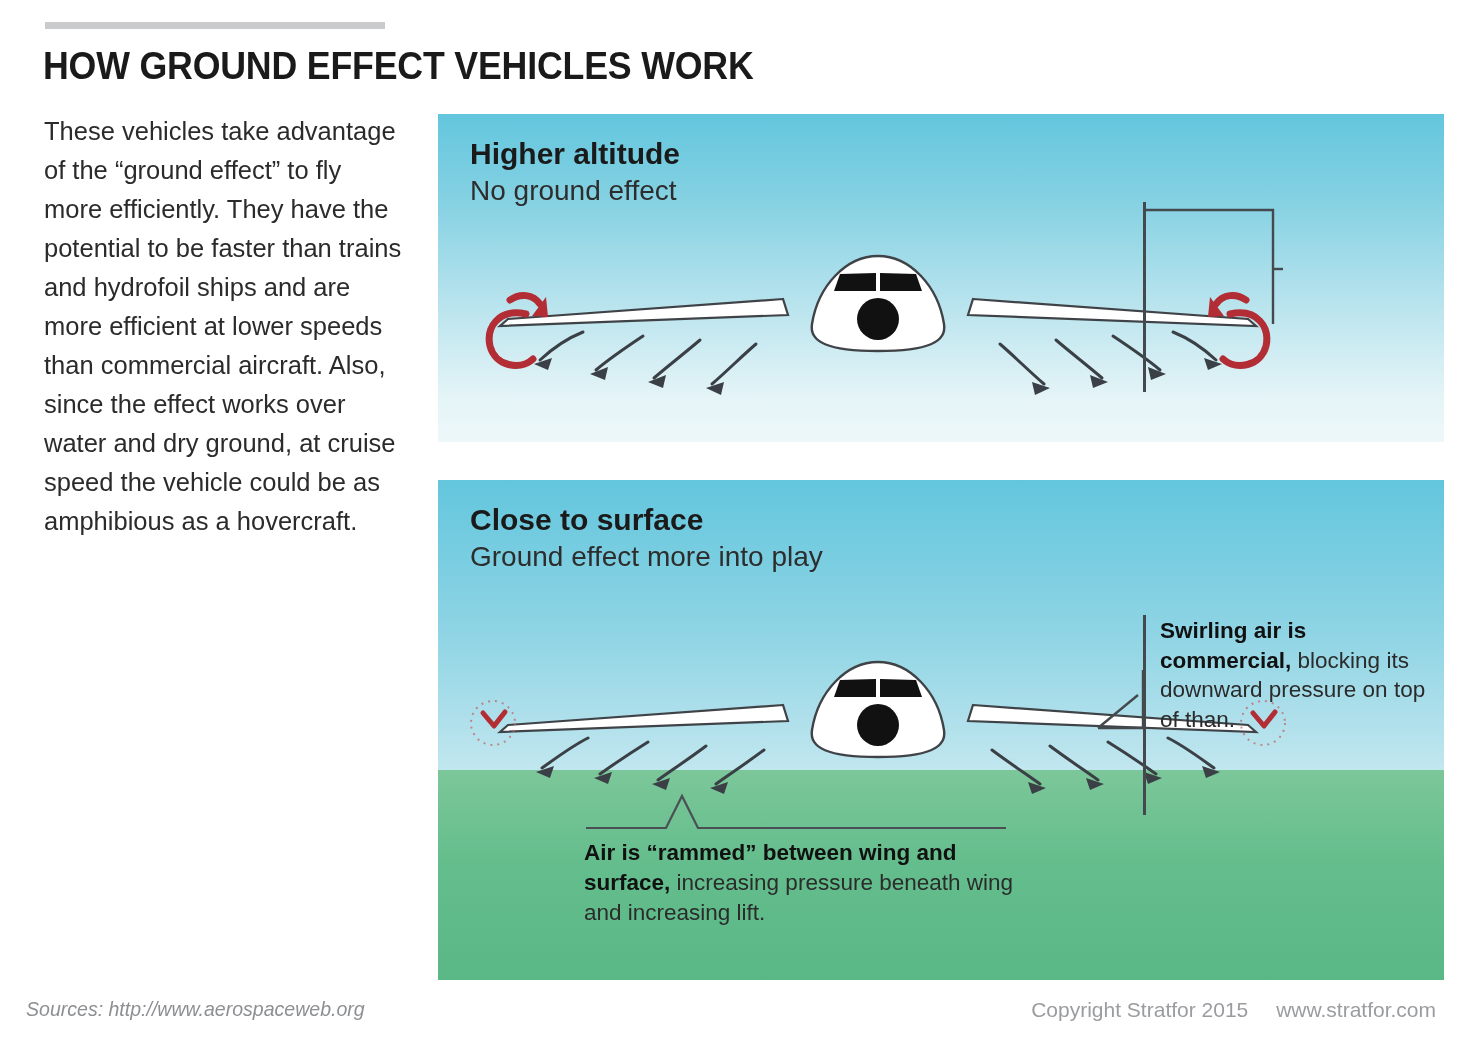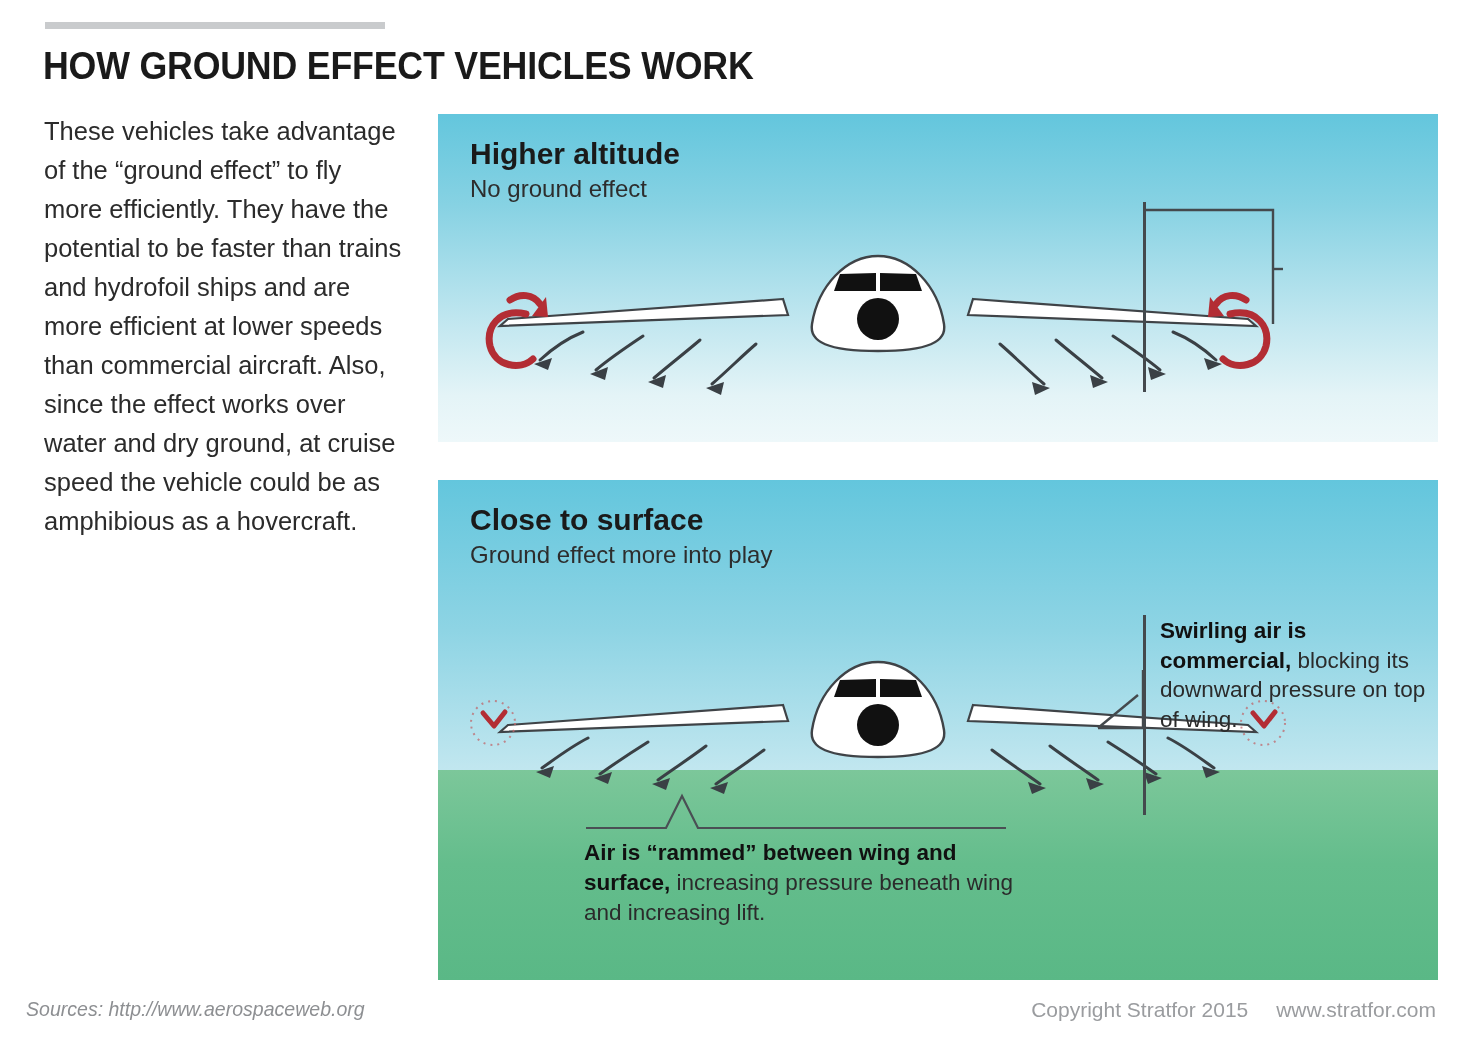--- a/index.html
+++ b/index.html
@@ -27,41 +27,41 @@
     white-space:nowrap;
   }
 
   
   .intro{
     position:absolute;left:44px;top:112px;width:362px;
     font-size:25.5px;line-height:39px;color:#2b2b2b;
   }
 
   
-  .panel{position:absolute;overflow:hidden;}
+  .panel{position:absolute;overflow:hidden;padding-left:6px;}
   #panel-top{
     left:438px;top:114px;width:1000px;height:328px;
     background:linear-gradient(180deg,#63c6dd 0%,#87d2e3 28%,#bfe6ef 62%,#e4f4f7 86%,#eef8fa 100%);
   }
   #panel-bottom{
     left:438px;top:480px;width:1000px;height:500px;
     background:linear-gradient(180deg,#63c6dd 0%,#8ed4e4 30%,#c5e8f0 60%,#e9f5f8 289px,#e9f5f8 289px);
   }
   .ground{
     position:absolute;left:0;right:0;top:290px;bottom:0;
     background:linear-gradient(180deg,#7cc79a 0%,#64bd8c 45%,#5ab886 100%);
   }
 
   .panel-head{position:absolute;left:32px;top:24px;}
   .panel-title{
     font-size:30px;font-weight:bold;color:#1a1a1a;line-height:1.08;
     font-family:"Liberation Sans Narrow","Liberation Sans",sans-serif;
   }
   .panel-sub{
-    font-size:24px;color:#2d2d2d;margin-top:6px;line-height:1.1;
+    font-size:28px;color:#2d2d2d;margin-top:6px;line-height:1.1;
   }
 
   
   .callout{
     position:absolute;
     font-size:22.5px;line-height:29.5px;color:#2b2b2b;
   }
   .callout b{font-weight:bold;color:#111;}
   .callout-bar{
     position:absolute;width:3px;background:#44494d;
@@ -243,21 +243,21 @@
       </g>
 
       <g fill="none" stroke="#4a4f54" stroke-width="2.2">
         <path d="M 148 348 L 228 348 L 244 316 L 260 348 L 568 348"></path>
       </g>
     </svg>
 
     <div class="callout-bar" style="left:705px;top:135px;height:200px;"></div>
 
     <div class="callout" style="left:722px;top:136px;width:268px;">
-      <b>Swirling air is commercial,</b><span> blocking its downward pressure on top of wing.</span>
+      <b>Swirling air is commercial,</b><span> blocking its downward pressure on top of than.</span>
     </div>
 
     <div class="bottom-callout" style="left:146px;top:358px;width:450px;">
       <b>Air is “rammed” between wing and surface,</b><span> increasing pressure beneath wing and increasing lift.</span>
     </div>
   </div>
 
   <div class="src">Sources: http://www.aerospaceweb.org</div>
   <div class="copy">
     <span style="margin-left:0">Copyright Stratfor 2015</span>

